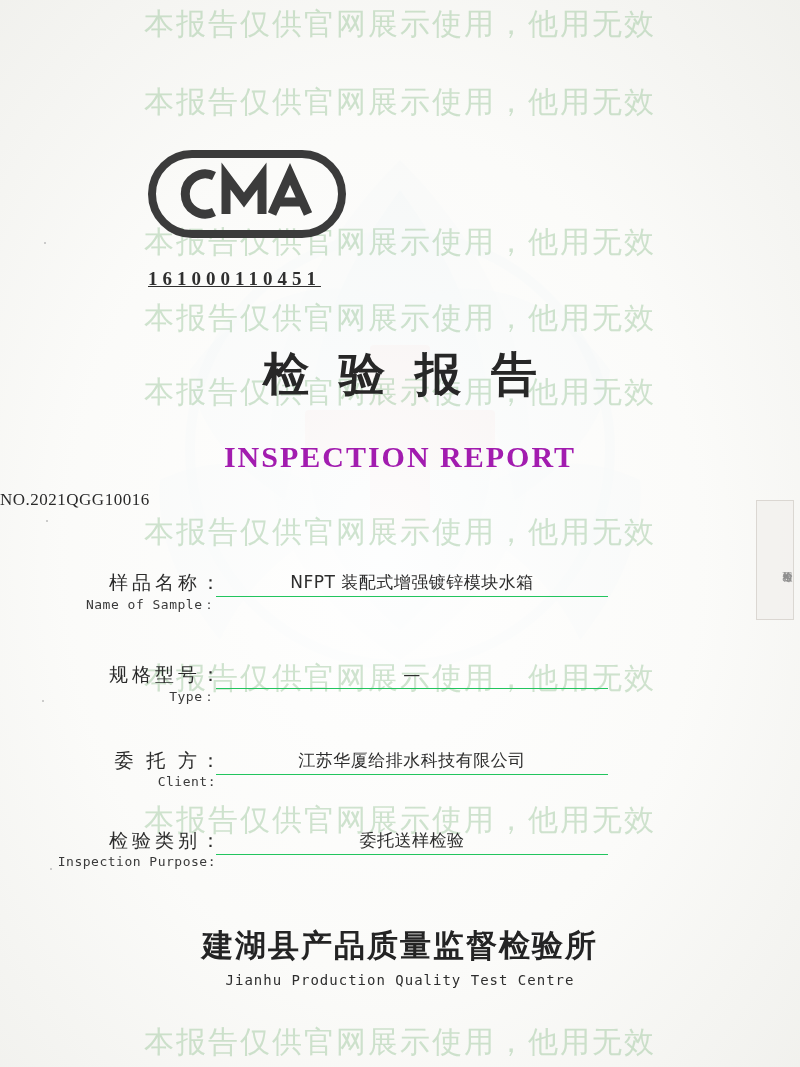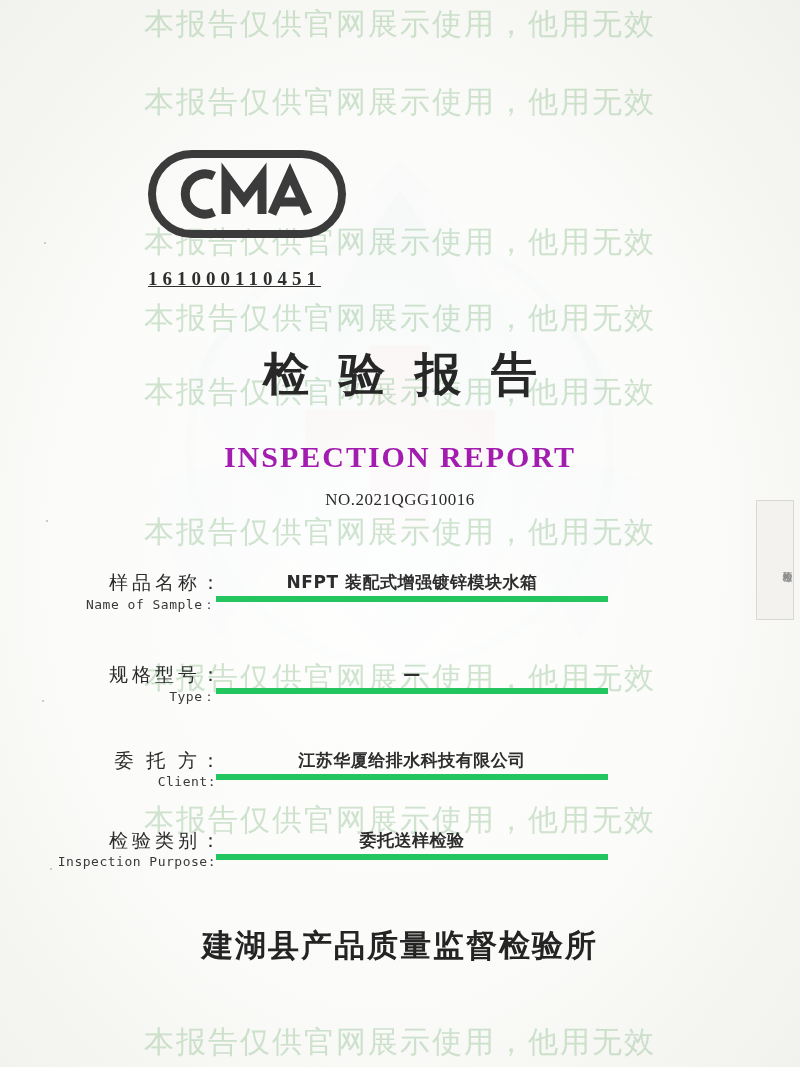--- a/index.html
+++ b/index.html
@@ -111,21 +111,21 @@
     font-weight: 700;
     letter-spacing: 2px;
     color: #a21caf;
   }
 
   #doc-no {
     position: absolute;
     left: 0;
     top: 490px;
     width: 100%;
-    text-align: center;
+    text-align: left;
     font-family: "Liberation Serif", serif;
     font-size: 17px;
     letter-spacing: 0.5px;
     color: #2a2a2a;
   }
 
   
   .field {
     position: absolute;
     left: 108px;
@@ -151,24 +151,23 @@
     font-size: 13px;
     letter-spacing: 0.5px;
     color: #3a3a3a;
     margin-left: 12px;
   }
   .field .value-wrap {
     position: absolute;
     left: 108px;
     top: 0;
     width: 392px;
-    border-bottom: 6px solid #22c55e;
+    border-bottom: 1px solid #22c55e;
     height: 26px;
     text-align: center;
-    font-weight: bold;
   }
   .field .value {
     font-family: "DejaVu Sans", sans-serif;
     font-size: 17px;
     color: #2d2d2d;
     letter-spacing: 0.5px;
     line-height: 24px;
     display: inline-block;
   }
 
@@ -311,20 +310,21 @@
 
     <div class="field" id="f-purpose">
       <div class="label-cn">检验类别：</div>
       <div class="label-en">Inspection Purpose:</div>
       <div class="value-wrap">
         <span class="value">委托送样检验</span>
       </div>
     </div>
 
     <div id="org-cn">建湖县产品质量监督检验所</div>
+    <div id="org-en">Jianhu Production Quality Test Centre</div>
 
     <div id="edge-strip">检验专用</div>
 
     <div class="speckle" style="left:44px; top:242px;"></div>
     <div class="speckle" style="left:46px; top:520px;"></div>
     <div class="speckle" style="left:42px; top:700px;"></div>
     <div class="speckle" style="left:50px; top:868px;"></div>
   </div>
 </div>
 

